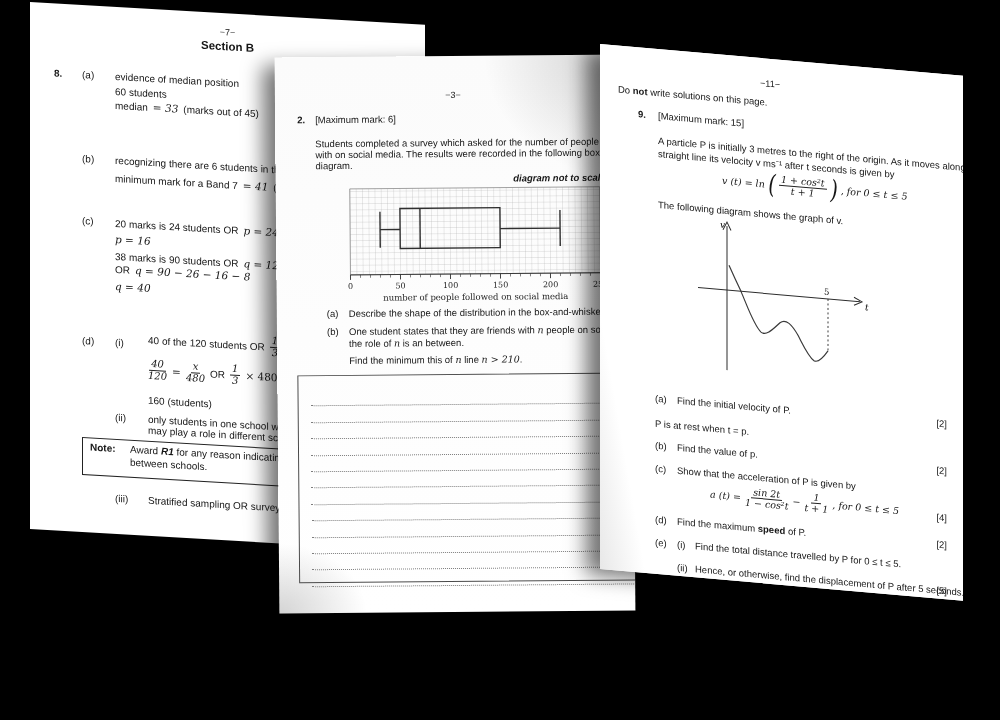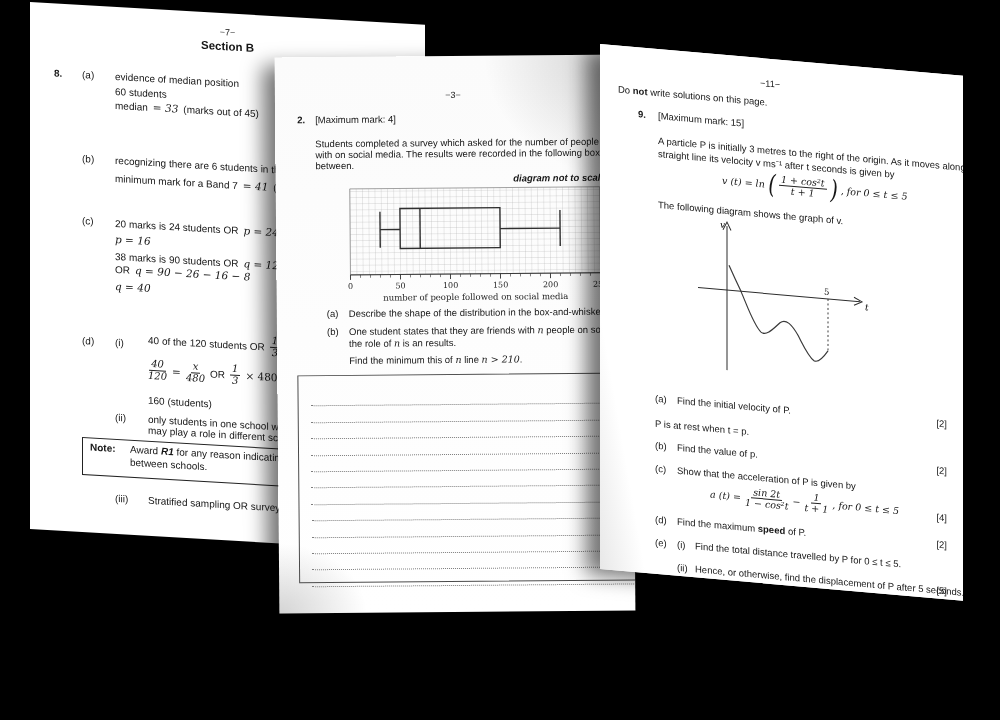--- a/index.html
+++ b/index.html
@@ -138,24 +138,24 @@
       <div class="abs" style="left:47px;top:16px;">between schools.</div>
     </div>
 
     <div class="abs" style="left:85px;top:486px;">(iii)</div>
     <div class="abs" style="left:118px;top:486px;">Stratified sampling OR survey students in all schoo</div>
   </div>
 
   <div class="page" id="page-mid">
     <div class="abs" style="left:0;top:34px;width:356px;text-align:center;font-size:9px;">−3−</div>
     <div class="abs b" style="left:22px;top:57px;">2.</div>
-    <div class="abs" style="left:40px;top:57px;">[Maximum mark: 4]</div>
+    <div class="abs" style="left:40px;top:57px;">[Maximum mark: 6]</div>
     <div class="abs" style="left:40px;top:81px;">Students completed a survey which asked for the number of people they are friends</div>
     <div class="abs" style="left:40px;top:92px;">with on social media. The results were recorded in the following box-and-whisker</div>
-    <div class="abs" style="left:40px;top:103px;">between.</div>
+    <div class="abs" style="left:40px;top:103px;">diagram.</div>
     <div class="abs bi" style="left:0;top:117px;width:330px;text-align:right;">diagram not to scale</div>
 
     <svg class="abs" style="left:55px;top:128px;" width="285" height="120" viewBox="0 0 285 120">
       <defs>
         <pattern id="grid" width="6.25" height="6.15" patternUnits="userSpaceOnUse">
           <path d="M6.25 0 H0 V6.15" fill="none" stroke="#adadad" stroke-width="0.5"></path>
         </pattern>
       </defs>
       <rect x="19" y="4" width="250" height="86" fill="url(#grid)" stroke="#8a8a8a" stroke-width="0.8"></rect>
 
@@ -210,21 +210,21 @@
       <text x="144" y="116" font-size="8.5" fill="#1c1c1c" text-anchor="middle">number of people followed on social media</text>
     </svg>
 
     <div class="abs" style="left:50px;top:251px;">(a)</div>
     <div class="abs" style="left:72px;top:251px;">Describe the shape of the distribution in the box-and-whisker diagram.</div>
     <div class="abs" style="left:50px;top:269px;">(b)</div>
     <div class="abs" style="left:72px;top:269px;">
       <span>One student states that they are friends with </span><span class="math">n</span><span> people on social media and that</span>
     </div>
     <div class="abs" style="left:72px;top:281px;">
-      <span>the role of </span><span class="math">n</span><span> is an results.</span>
+      <span>the role of </span><span class="math">n</span><span> is an between.</span>
     </div>
     <div class="abs" style="left:72px;top:298px;">
       <span>Find the minimum this of </span><span class="math">n</span><span> line </span><span class="math">n &gt; 210</span><span>.</span>
     </div>
 
     <div id="answer-box">
       <div style="padding:14px 0 0 12px;">
         <div class="dotline"></div>
         <div class="dotline"></div>
         <div class="dotline"></div>

